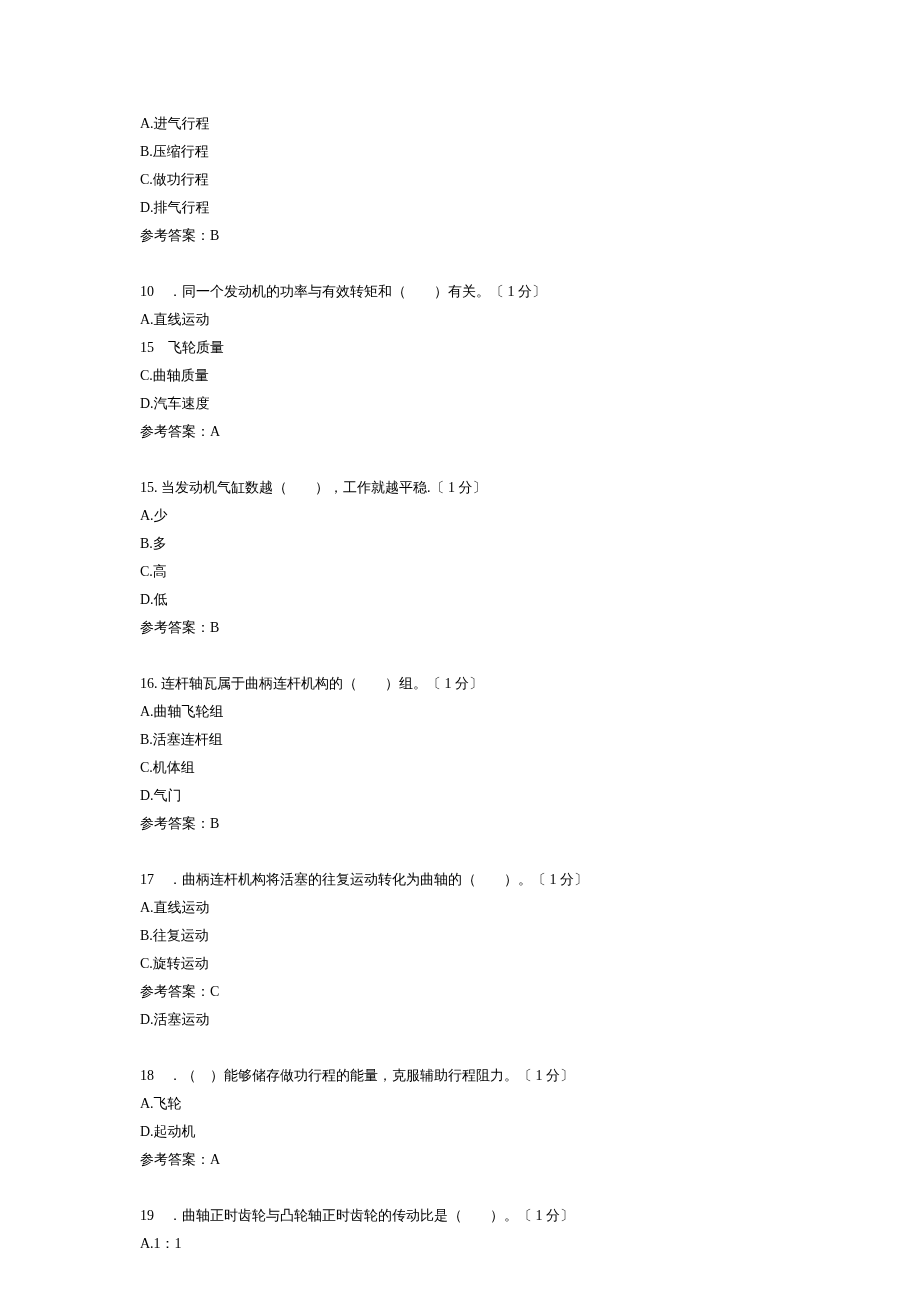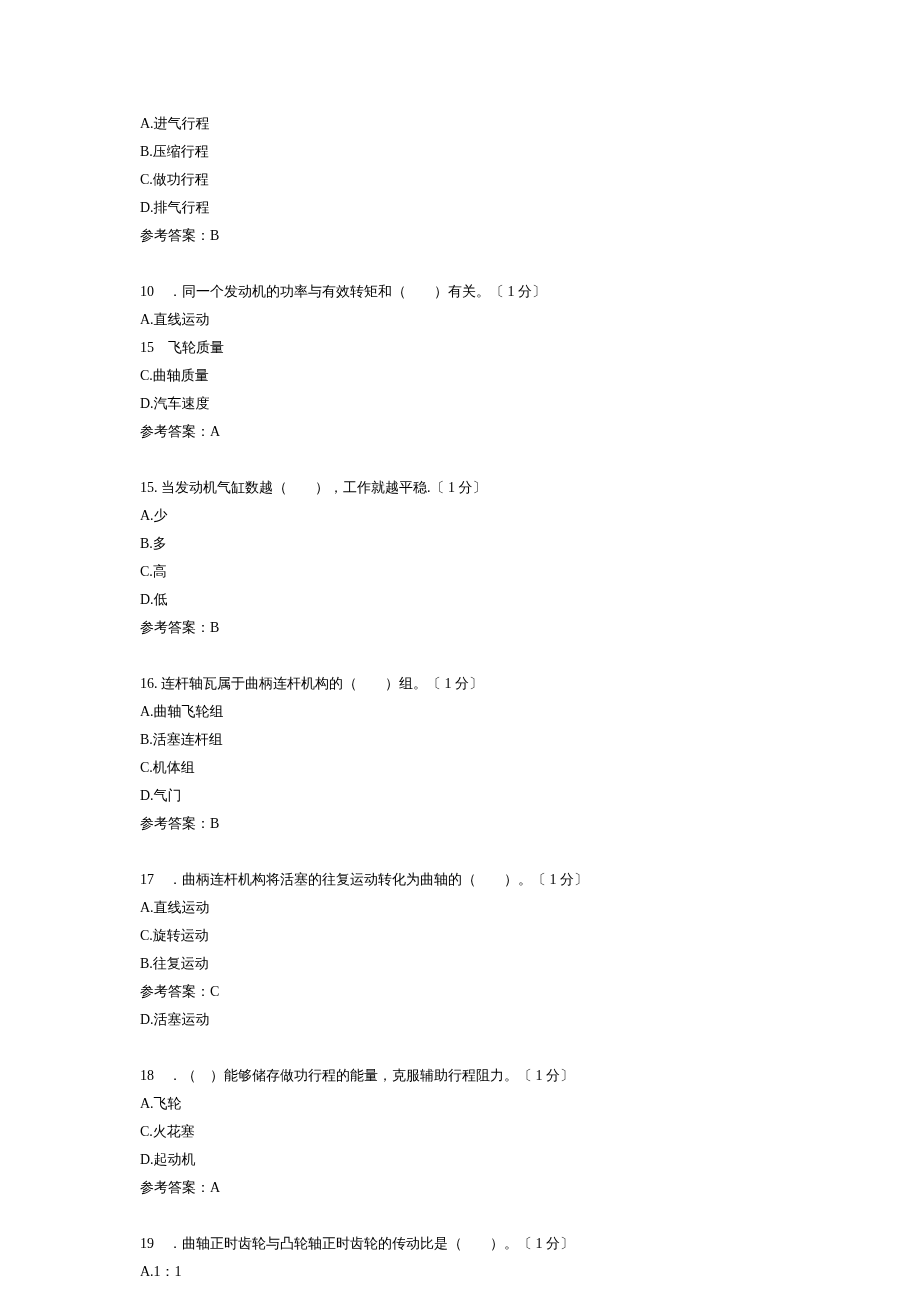--- a/index.html
+++ b/index.html
@@ -60,30 +60,29 @@
     <div class="line">A.曲轴飞轮组</div>
     <div class="line">B.活塞连杆组</div>
     <div class="line">C.机体组</div>
     <div class="line">D.气门</div>
     <div class="line">参考答案：B</div>
   </div>
 
   <div class="block">
     <div class="line">17　．曲柄连杆机构将活塞的往复运动转化为曲轴的（　　）。〔 1 分〕</div>
     <div class="line">A.直线运动</div>
+    <div class="line">B.往复运动</div>
     <div class="line">C.旋转运动</div>
-    <div class="line">B.往复运动</div>
     <div class="line">参考答案：C</div>
     <div class="line">D.活塞运动</div>
   </div>
 
   <div class="block">
     <div class="line">18　．（　）能够储存做功行程的能量，克服辅助行程阻力。〔 1 分〕</div>
     <div class="line">A.飞轮</div>
-    <div class="line">C.火花塞</div>
     <div class="line">D.起动机</div>
     <div class="line">参考答案：A</div>
   </div>
 
   <div class="block">
     <div class="line">19　．曲轴正时齿轮与凸轮轴正时齿轮的传动比是（　　）。〔 1 分〕</div>
     <div class="line">A.1：1</div>
 
   </div>
 

